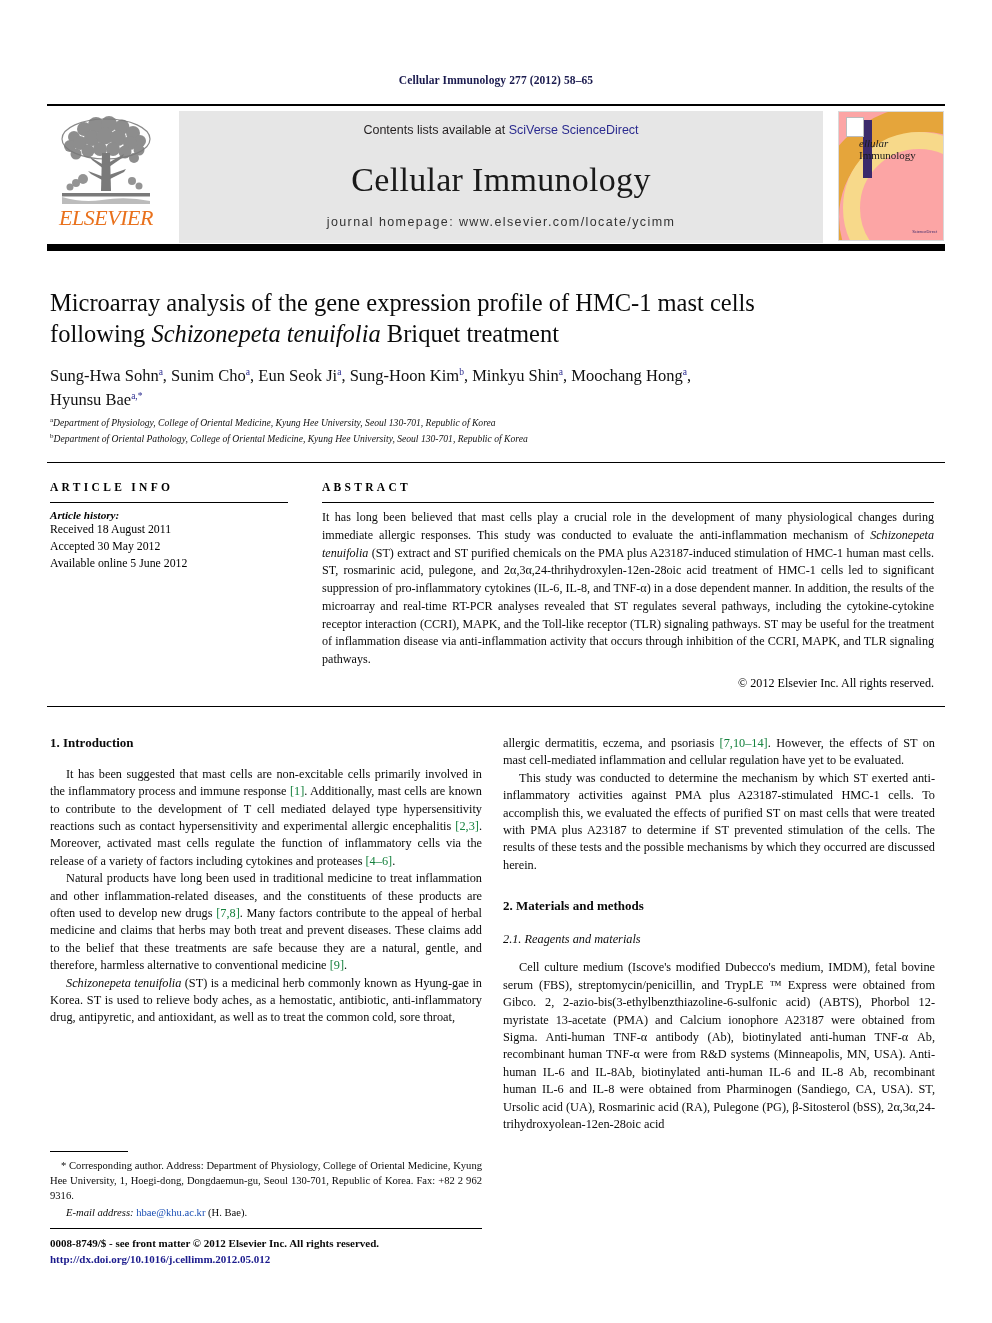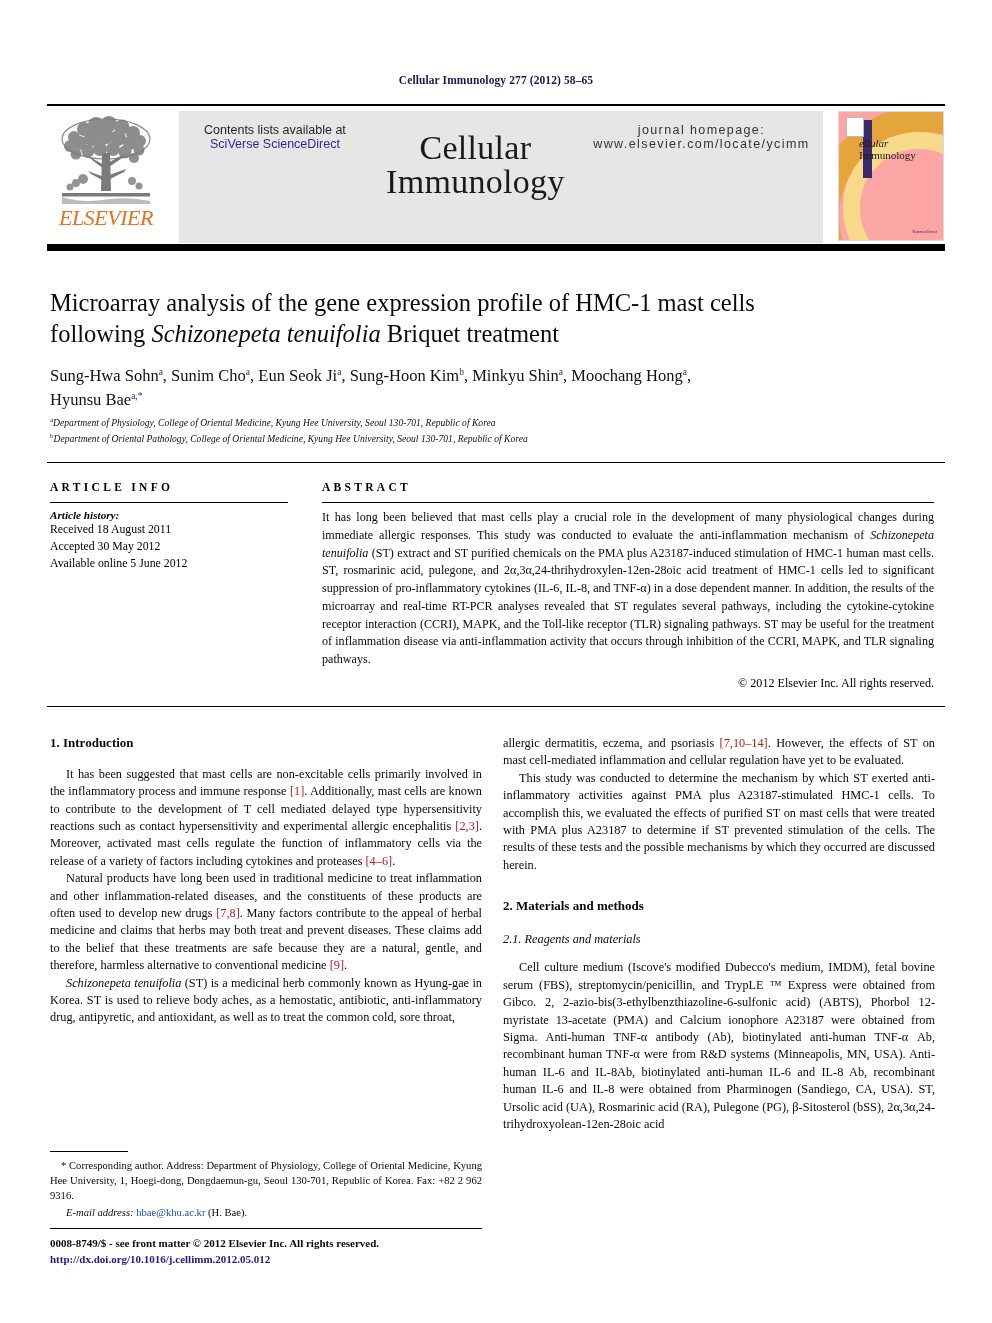--- a/index.html
+++ b/index.html
@@ -67,21 +67,21 @@
     line-height: 1;
     margin-top: -2px;
     font-weight: 400;
   }
   .center-band {
     flex: 1 1 auto;
     background: #e6e6e6;
     margin-left: 14px;
     margin-right: 14px;
     display: flex;
-    flex-direction: row;
+    flex-direction: column;
     justify-content: space-between;
     padding: 12px 0 12px 0;
     position: relative;
   }
   .contents-line {
     text-align: center;
     font-family: "Liberation Sans", sans-serif;
     font-size: 12.5px;
     color: #231f20;
   }
@@ -311,21 +311,21 @@
     font-style: italic;
     margin: 16px 0 11px 0;
     text-align: left;
   }
   .col h2.spaced { margin-top: 24px; }
   .col p {
     margin: 0;
     text-indent: 16px;
   }
   .col p.noindent { text-indent: 0; }
-  .ref { color: #b91c1c; }
+  .ref { color: #15803d; }
   .col i { font-style: italic; }
 
   
   .foot-rule {
     position: absolute;
     left: 50px; top: 1151px;
     width: 78px;
     border-top: 1px solid #000;
   }
   .footnotes {

